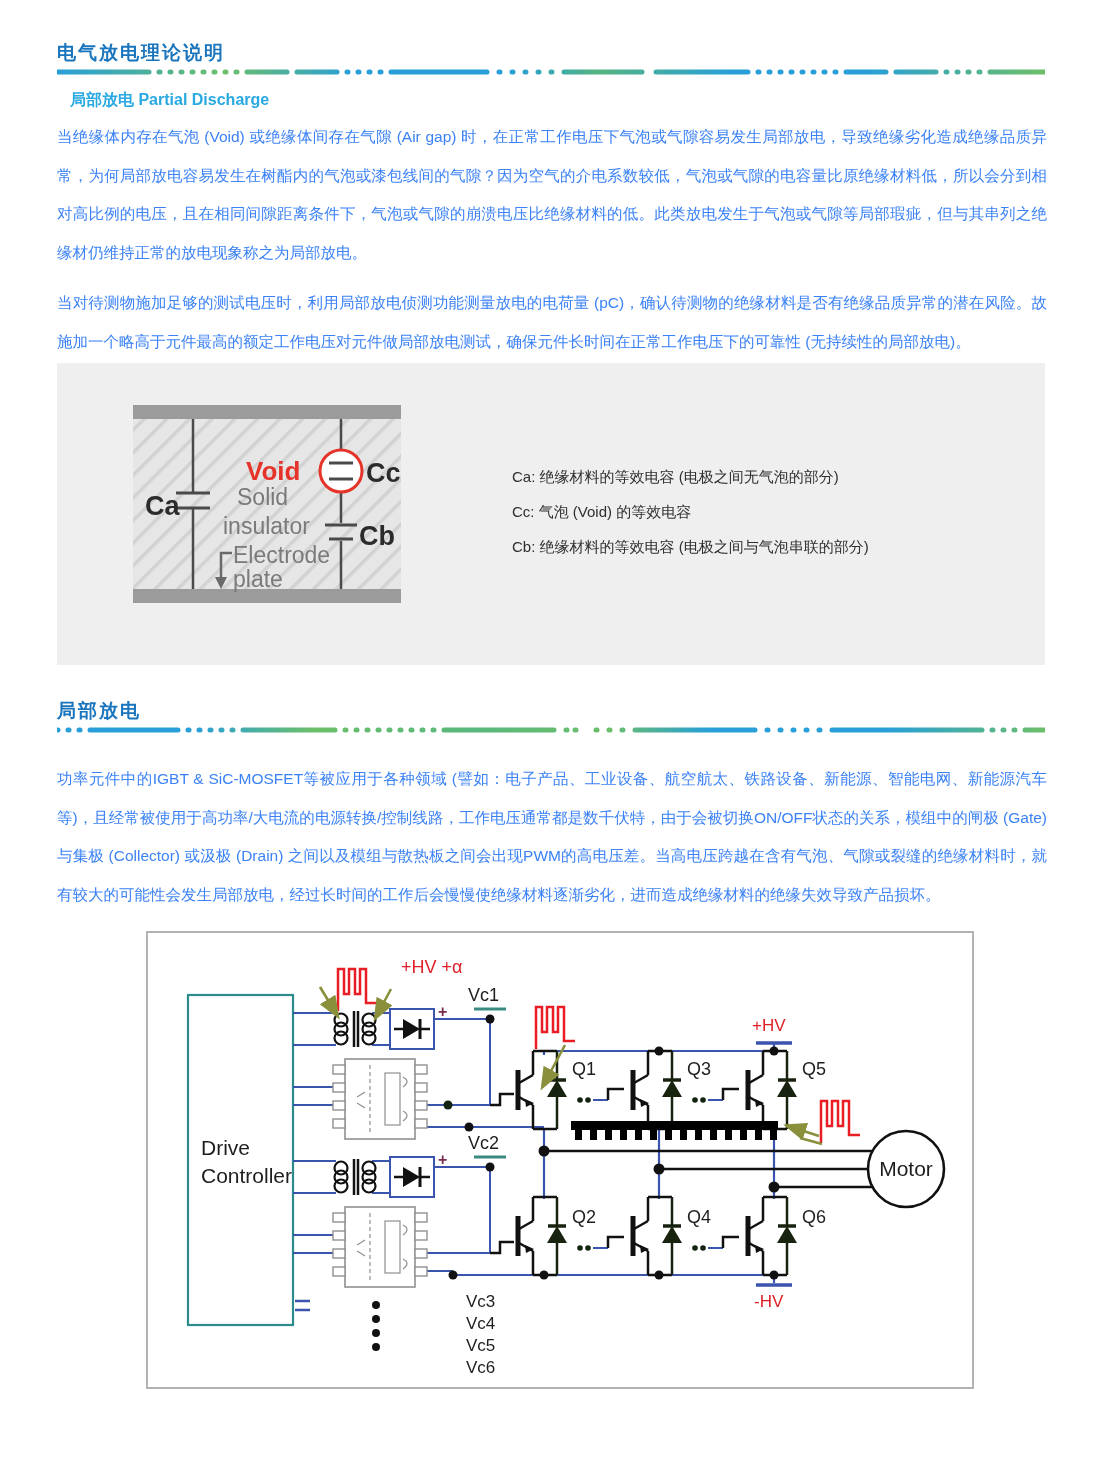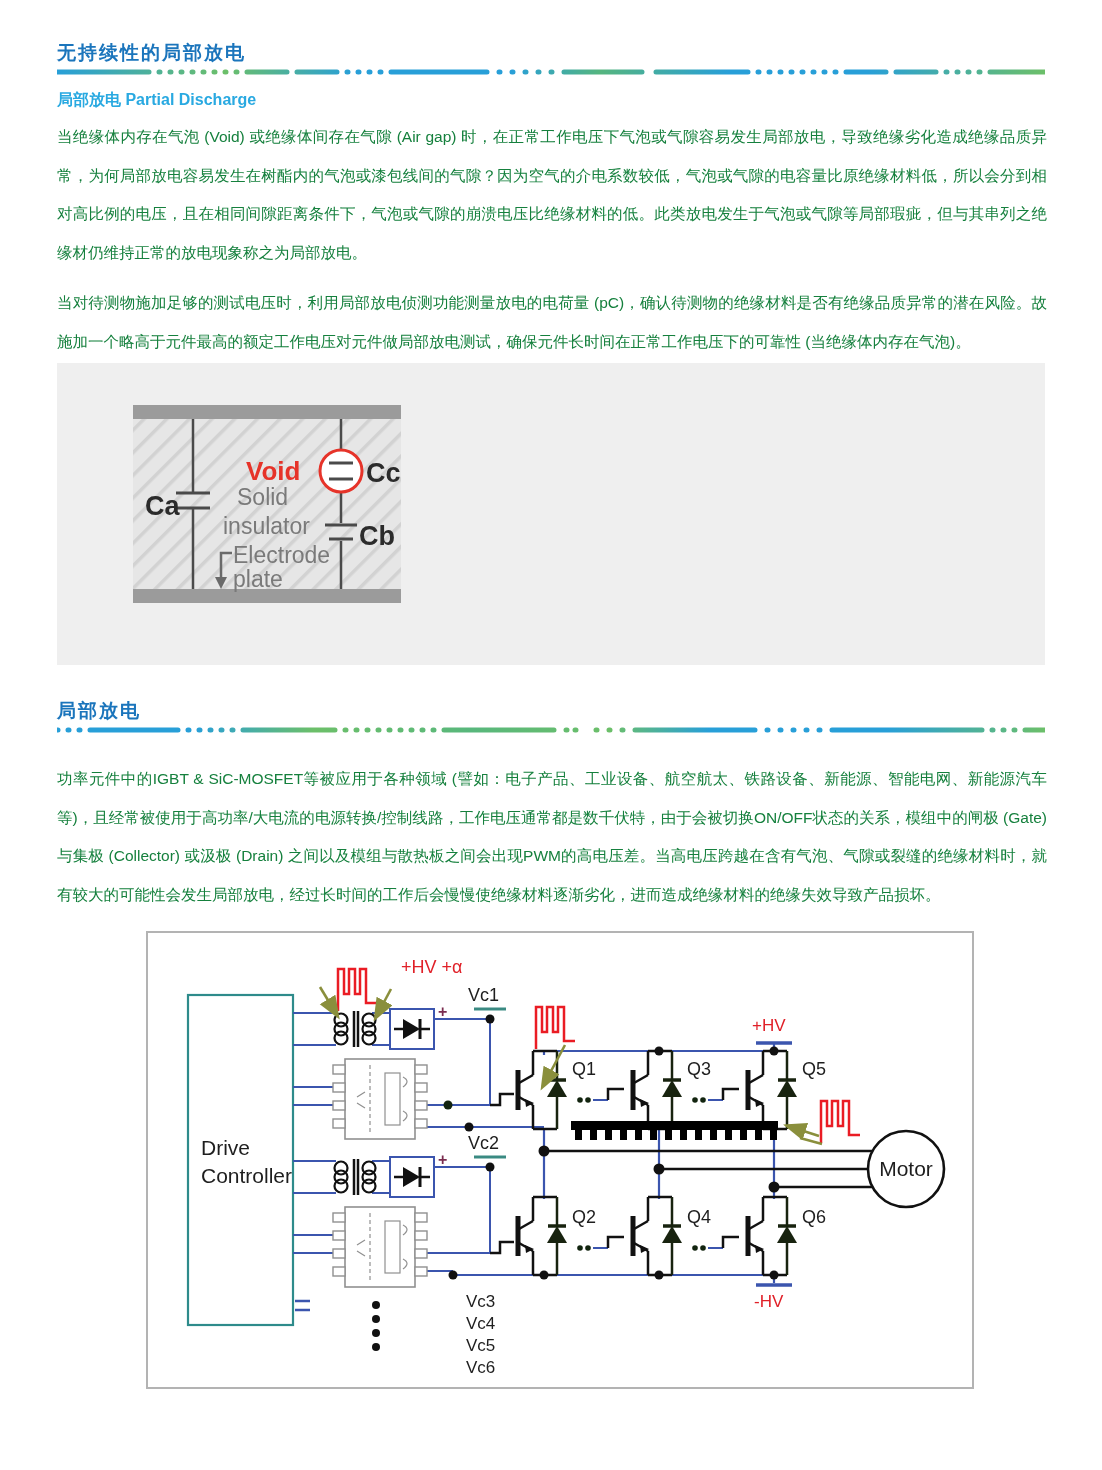--- a/index.html
+++ b/index.html
@@ -6,60 +6,60 @@
   body{
     width:1102px;height:1470px;position:relative;background:#ffffff;
     font-family:"Liberation Sans","DejaVu Sans",sans-serif;
     color:#3c3c3c;overflow:hidden;
   }
   .abs{position:absolute;}
   .sec-title{
     left:57px;width:400px;font-size:19px;font-weight:bold;color:#1b75bc;
     letter-spacing:2px;
   }
-  .subtitle{left:57px;width:600px;font-size:16px;font-weight:bold;color:#29a9e1;}
+  .subtitle{left:70px;width:600px;font-size:16px;font-weight:bold;color:#29a9e1;}
   .para{
-    left:57px;width:990px;font-size:15.5px;line-height:38.5px;color:#15803d;
+    left:57px;width:990px;font-size:15.5px;line-height:38.5px;color:#3b82f6;
     text-align:justify;font-weight:500;
   }
   .decor{left:57px;width:988px;height:6px;}
   .gray-panel{left:57px;top:363px;width:988px;height:302px;background:#efefef;}
   .legend{position:absolute;left:455px;top:96px;font-size:15px;line-height:35px;color:#2f2f2f;font-weight:500;}
   .legend div{white-space:nowrap;}
   .circuit-box{
     left:146px;top:931px;width:824px;height:454px;background:#ffffff;
     border:2px solid #b3b3b3;
   }
   svg text{font-family:"Liberation Sans","DejaVu Sans",sans-serif;}
 </style>
 </head>
 <body>
 
-<div class="abs sec-title" style="top:40px">无持续性的局部放电</div>
+<div class="abs sec-title" style="top:40px">电气放电理论说明</div>
 
 <svg class="abs decor" style="top:69px" viewBox="0 0 988 6">
   <defs>
     <linearGradient id="dg1" x1="0" y1="0" x2="988" y2="0" gradientUnits="userSpaceOnUse">
       <stop offset="0" stop-color="#289fd8"></stop>
         <stop offset="0.17" stop-color="#6cbf69"></stop>
       <stop offset="0.3" stop-color="#289fd8"></stop>
         <stop offset="0.46" stop-color="#289fd8"></stop>
       <stop offset="0.55" stop-color="#55b57f"></stop>
         <stop offset="0.68" stop-color="#289fd8"></stop>
       <stop offset="0.82" stop-color="#289fd8"></stop>
         <stop offset="1" stop-color="#6cbf69"></stop>
     </linearGradient>
   </defs>
   <line x1="0" y1="3" x2="988" y2="3" stroke="url(#dg1)" stroke-width="5" stroke-linecap="round" stroke-dasharray="92 10 1 10 1 10 1 10 1 10 1 10 1 10 1 10 1 10 40 10 40 10 1 10 1 10 1 10 1 10 96 12 1 12 1 12 1 12 1 12 1 12 78 14"></line>
 </svg>
 
 <div class="abs subtitle" style="top:90px">局部放电 Partial Discharge</div>
 
 <div class="abs para" style="top:118px">当绝缘体内存在气泡 (Void) 或绝缘体间存在气隙 (Air gap) 时，在正常工作电压下气泡或气隙容易发生局部放电，导致绝缘劣化造成绝缘品质异常，为何局部放电容易发生在树酯内的气泡或漆包线间的气隙？因为空气的介电系数较低，气泡或气隙的电容量比原绝缘材料低，所以会分到相对高比例的电压，且在相同间隙距离条件下，气泡或气隙的崩溃电压比绝缘材料的低。此类放电发生于气泡或气隙等局部瑕疵，但与其串列之绝缘材仍维持正常的放电现象称之为局部放电。</div>
-<div class="abs para" style="top:284px">当对待测物施加足够的测试电压时，利用局部放电侦测功能测量放电的电荷量 (pC)，确认待测物的绝缘材料是否有绝缘品质异常的潜在风险。故施加一个略高于元件最高的额定工作电压对元件做局部放电测试，确保元件长时间在正常工作电压下的可靠性 (当绝缘体内存在气泡)。</div>
+<div class="abs para" style="top:284px">当对待测物施加足够的测试电压时，利用局部放电侦测功能测量放电的电荷量 (pC)，确认待测物的绝缘材料是否有绝缘品质异常的潜在风险。故施加一个略高于元件最高的额定工作电压对元件做局部放电测试，确保元件长时间在正常工作电压下的可靠性 (无持续性的局部放电)。</div>
 
 <div class="abs gray-panel">
   <svg class="abs" style="left:76px;top:42px" width="268" height="198" viewBox="0 0 268 198">
     <defs>
       <pattern id="hatch" width="16" height="16" patternTransform="rotate(45)" patternUnits="userSpaceOnUse">
         <rect width="16" height="16" fill="#e6e6e6"></rect>
         <line x1="0" y1="0" x2="0" y2="16" stroke="#d2d2d2" stroke-width="7"></line>
       </pattern>
     </defs>
 
@@ -96,20 +96,25 @@
 
     <text x="12" y="110" font-size="27" font-weight="bold" fill="#2b2b2b">Ca</text>
     <text x="113" y="75" font-size="26" font-weight="bold" fill="#e63329">Void</text>
     <text x="233" y="77" font-size="27" font-weight="bold" fill="#2b2b2b">Cc</text>
     <text x="226" y="140" font-size="27" font-weight="bold" fill="#2b2b2b">Cb</text>
     <text x="104" y="100" font-size="23" fill="#7a7a7a">Solid</text>
     <text x="90" y="129" font-size="23" fill="#7a7a7a">insulator</text>
     <text x="100" y="158" font-size="23" fill="#7a7a7a">Electrode</text>
     <text x="100" y="182" font-size="23" fill="#7a7a7a">plate</text>
   </svg>
+  <div class="legend">
+    <div>Ca: 绝缘材料的等效电容 (电极之间无气泡的部分)</div>
+    <div>Cc: 气泡 (Void) 的等效电容</div>
+    <div>Cb: 绝缘材料的等效电容 (电极之间与气泡串联的部分)</div>
+  </div>
 </div>
 
 <div class="abs sec-title" style="top:698px">局部放电</div>
 
 <svg class="abs decor" style="top:727px" viewBox="0 0 988 6">
   <defs>
     <linearGradient id="dg2" x1="0" y1="0" x2="988" y2="0" gradientUnits="userSpaceOnUse">
       <stop offset="0" stop-color="#289fd8"></stop>
         <stop offset="0.14" stop-color="#289fd8"></stop>
       <stop offset="0.26" stop-color="#6cbf69"></stop>

